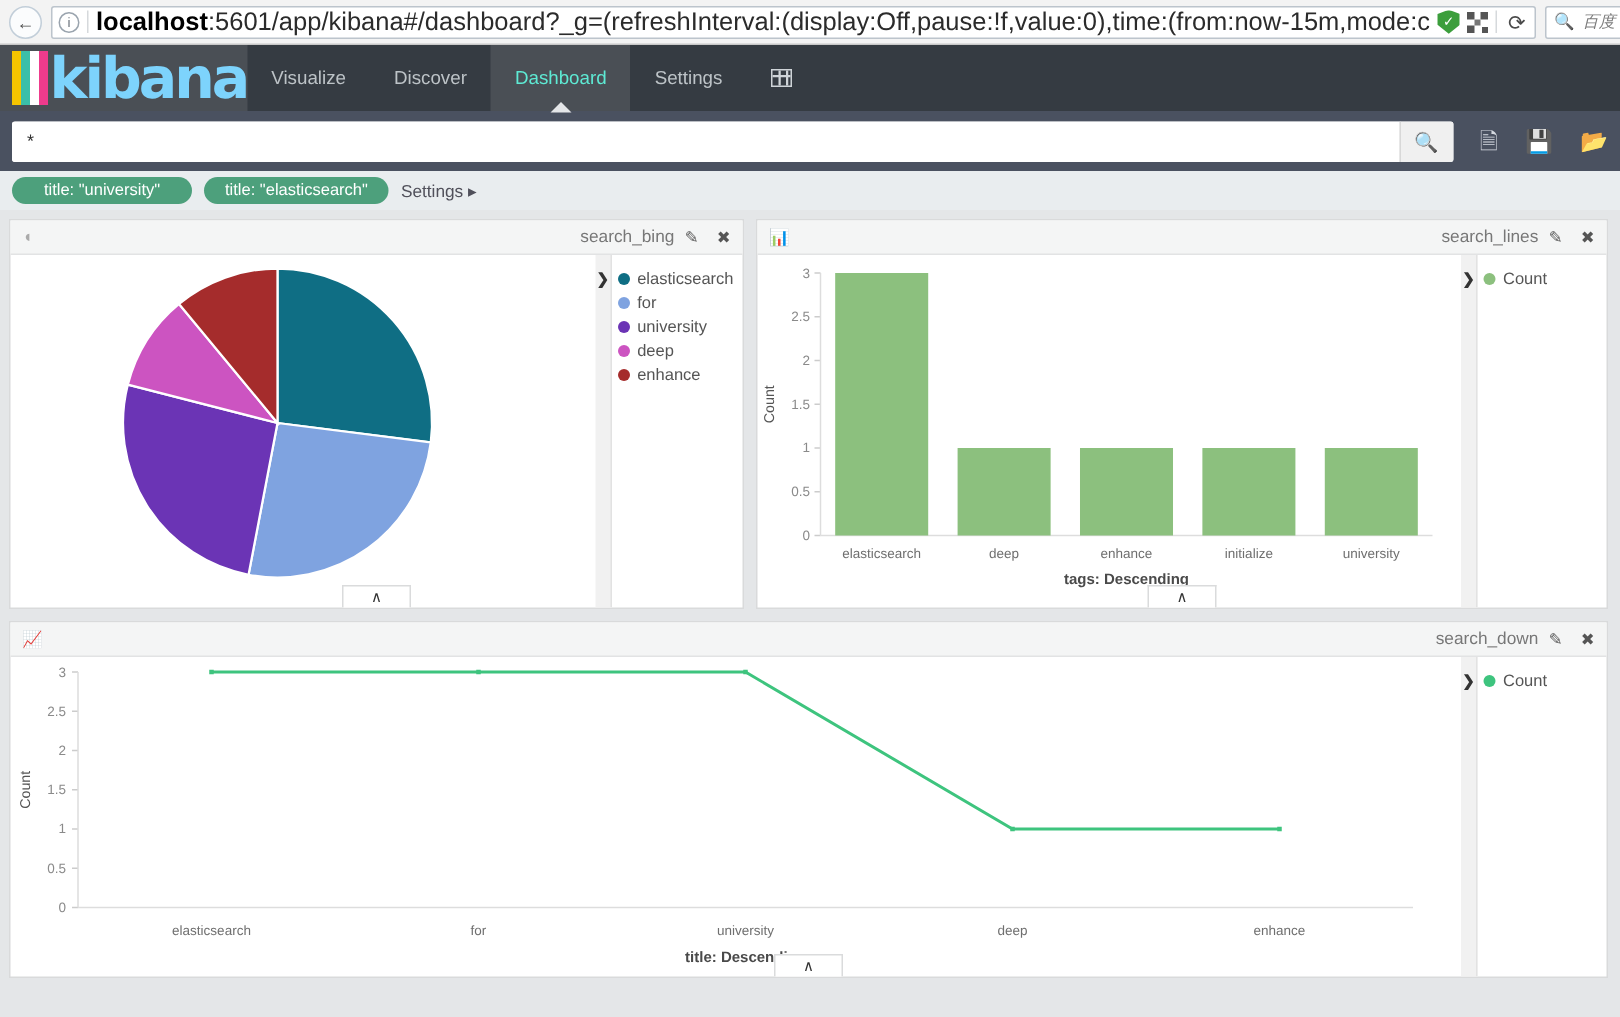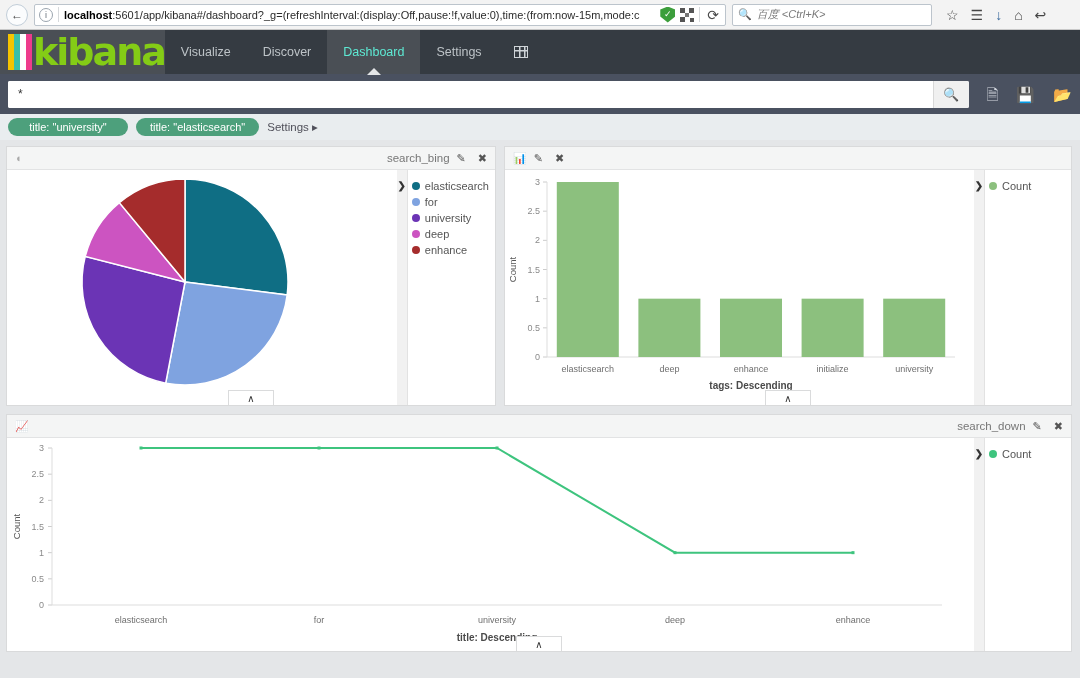--- a/index.html
+++ b/index.html
@@ -28,21 +28,21 @@
     display: flex; align-items: center; padding: 0 4px; gap: 5px;
   }
   .info-ic {
     width: 14px; height: 14px; border: 1px solid #9aa4ae;
     border-radius: 50%; font-size: 9px; color: #6a737c;
     display: flex; align-items: center; justify-content: center;
     flex: 0 0 auto;
   }
   .url-div { width: 1px; height: 15px; background: #d6d9dc; flex: 0 0 auto; }
   .url-txt {
-    font-size: 11px; color: #2b2b2b; white-space: nowrap;
+    font-size: 17px; color: #2b2b2b; white-space: nowrap;
     overflow: hidden; flex: 1 1 auto;
   }
   .url-txt b { color: #000; font-weight: 700; }
   .shield {
     width: 15px; height: 16px; flex: 0 0 auto;
     background: #3c9e3c;
     clip-path: polygon(50% 0, 100% 18%, 100% 62%, 50% 100%, 0 62%, 0 18%);
     display: flex; align-items: center; justify-content: center;
     color: #fff; font-size: 9px; line-height: 1;
   }
@@ -73,21 +73,21 @@
     display: flex; align-items: stretch;
   }
   .logo-area {
     display: flex; align-items: center;
     padding: 0 0 0 8px; background: #4a4f55;
     height: 100%;
   }
   .logo-bars { display: flex; height: 36px; align-items: flex-start; }
   .logo-bars i { display: block; width: 6px; height: 36px; }
   .logo-text {
-    font-size: 38px; color: #84cc16; font-weight: 700;
+    font-size: 38px; color: #7dd3fc; font-weight: 700;
     letter-spacing: -2px; line-height: 36px;
     margin-left: 1px; font-family: "DejaVu Sans", sans-serif;
   }
   .kb-menu { display: flex; align-items: stretch; }
   .kb-item {
     display: flex; align-items: center; padding: 0 16px;
     color: #bdc3c7; font-size: 12.5px; position: relative;
   }
   .kb-item.active { background: #4a4f55; color: #5eead4; }
   .kb-item.active::after {
@@ -307,20 +307,21 @@
               </div>
             </div>
         </div>
       </div>
       <div class="collapse-tab">∧</div>
     </div>
 
     <div class="panel p2">
       <div class="p-head">
         <span style="font-size:11px;color:#aaa">📊</span>
+        <span class="p-title">search_lines</span>
         <span class="p-ctrls">
           <span class="p-ctrl">✎</span>
           <span class="p-ctrl">✖</span>
         </span>
       </div>
       <div class="p-body">
         <div id="bar-area" style="flex:1 1 auto;">
             <svg width="462" height="235" class="chart-svg">
               <text x="35" y="190" text-anchor="end" class="tick-lbl">0</text>
               <line x1="38" y1="187" x2="42" y2="187" stroke="#ccc" stroke-width="1"></line>

